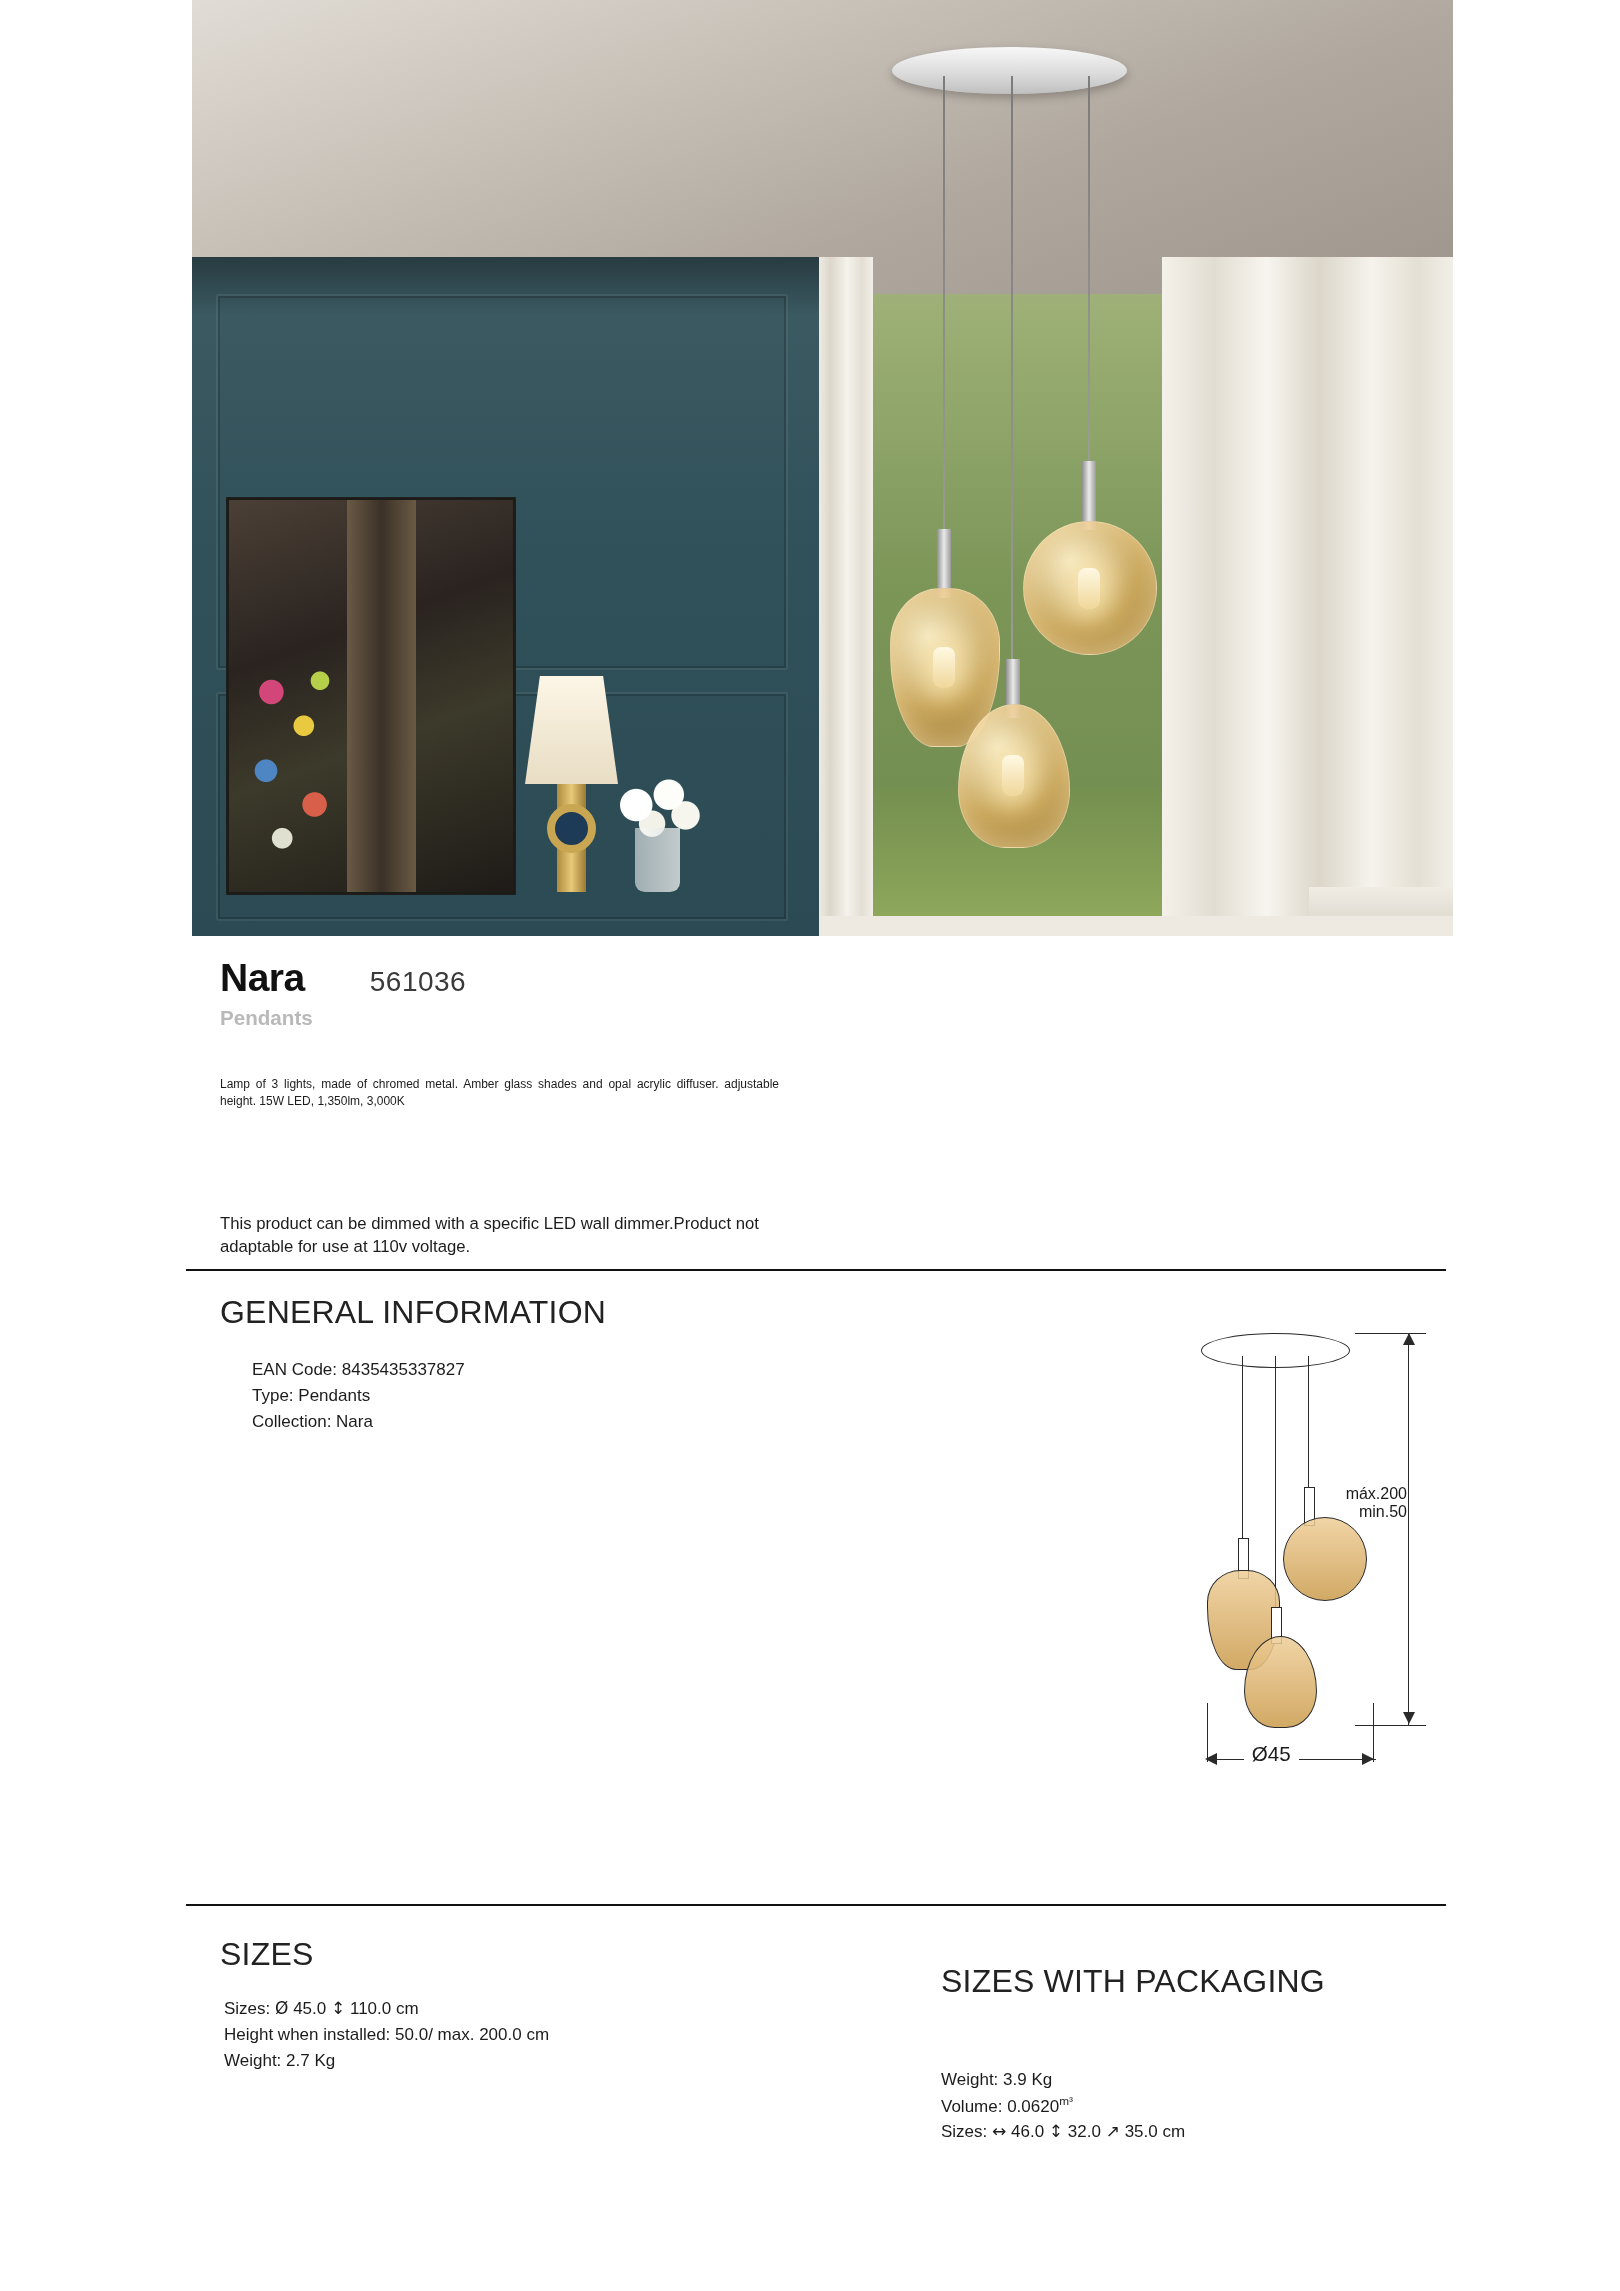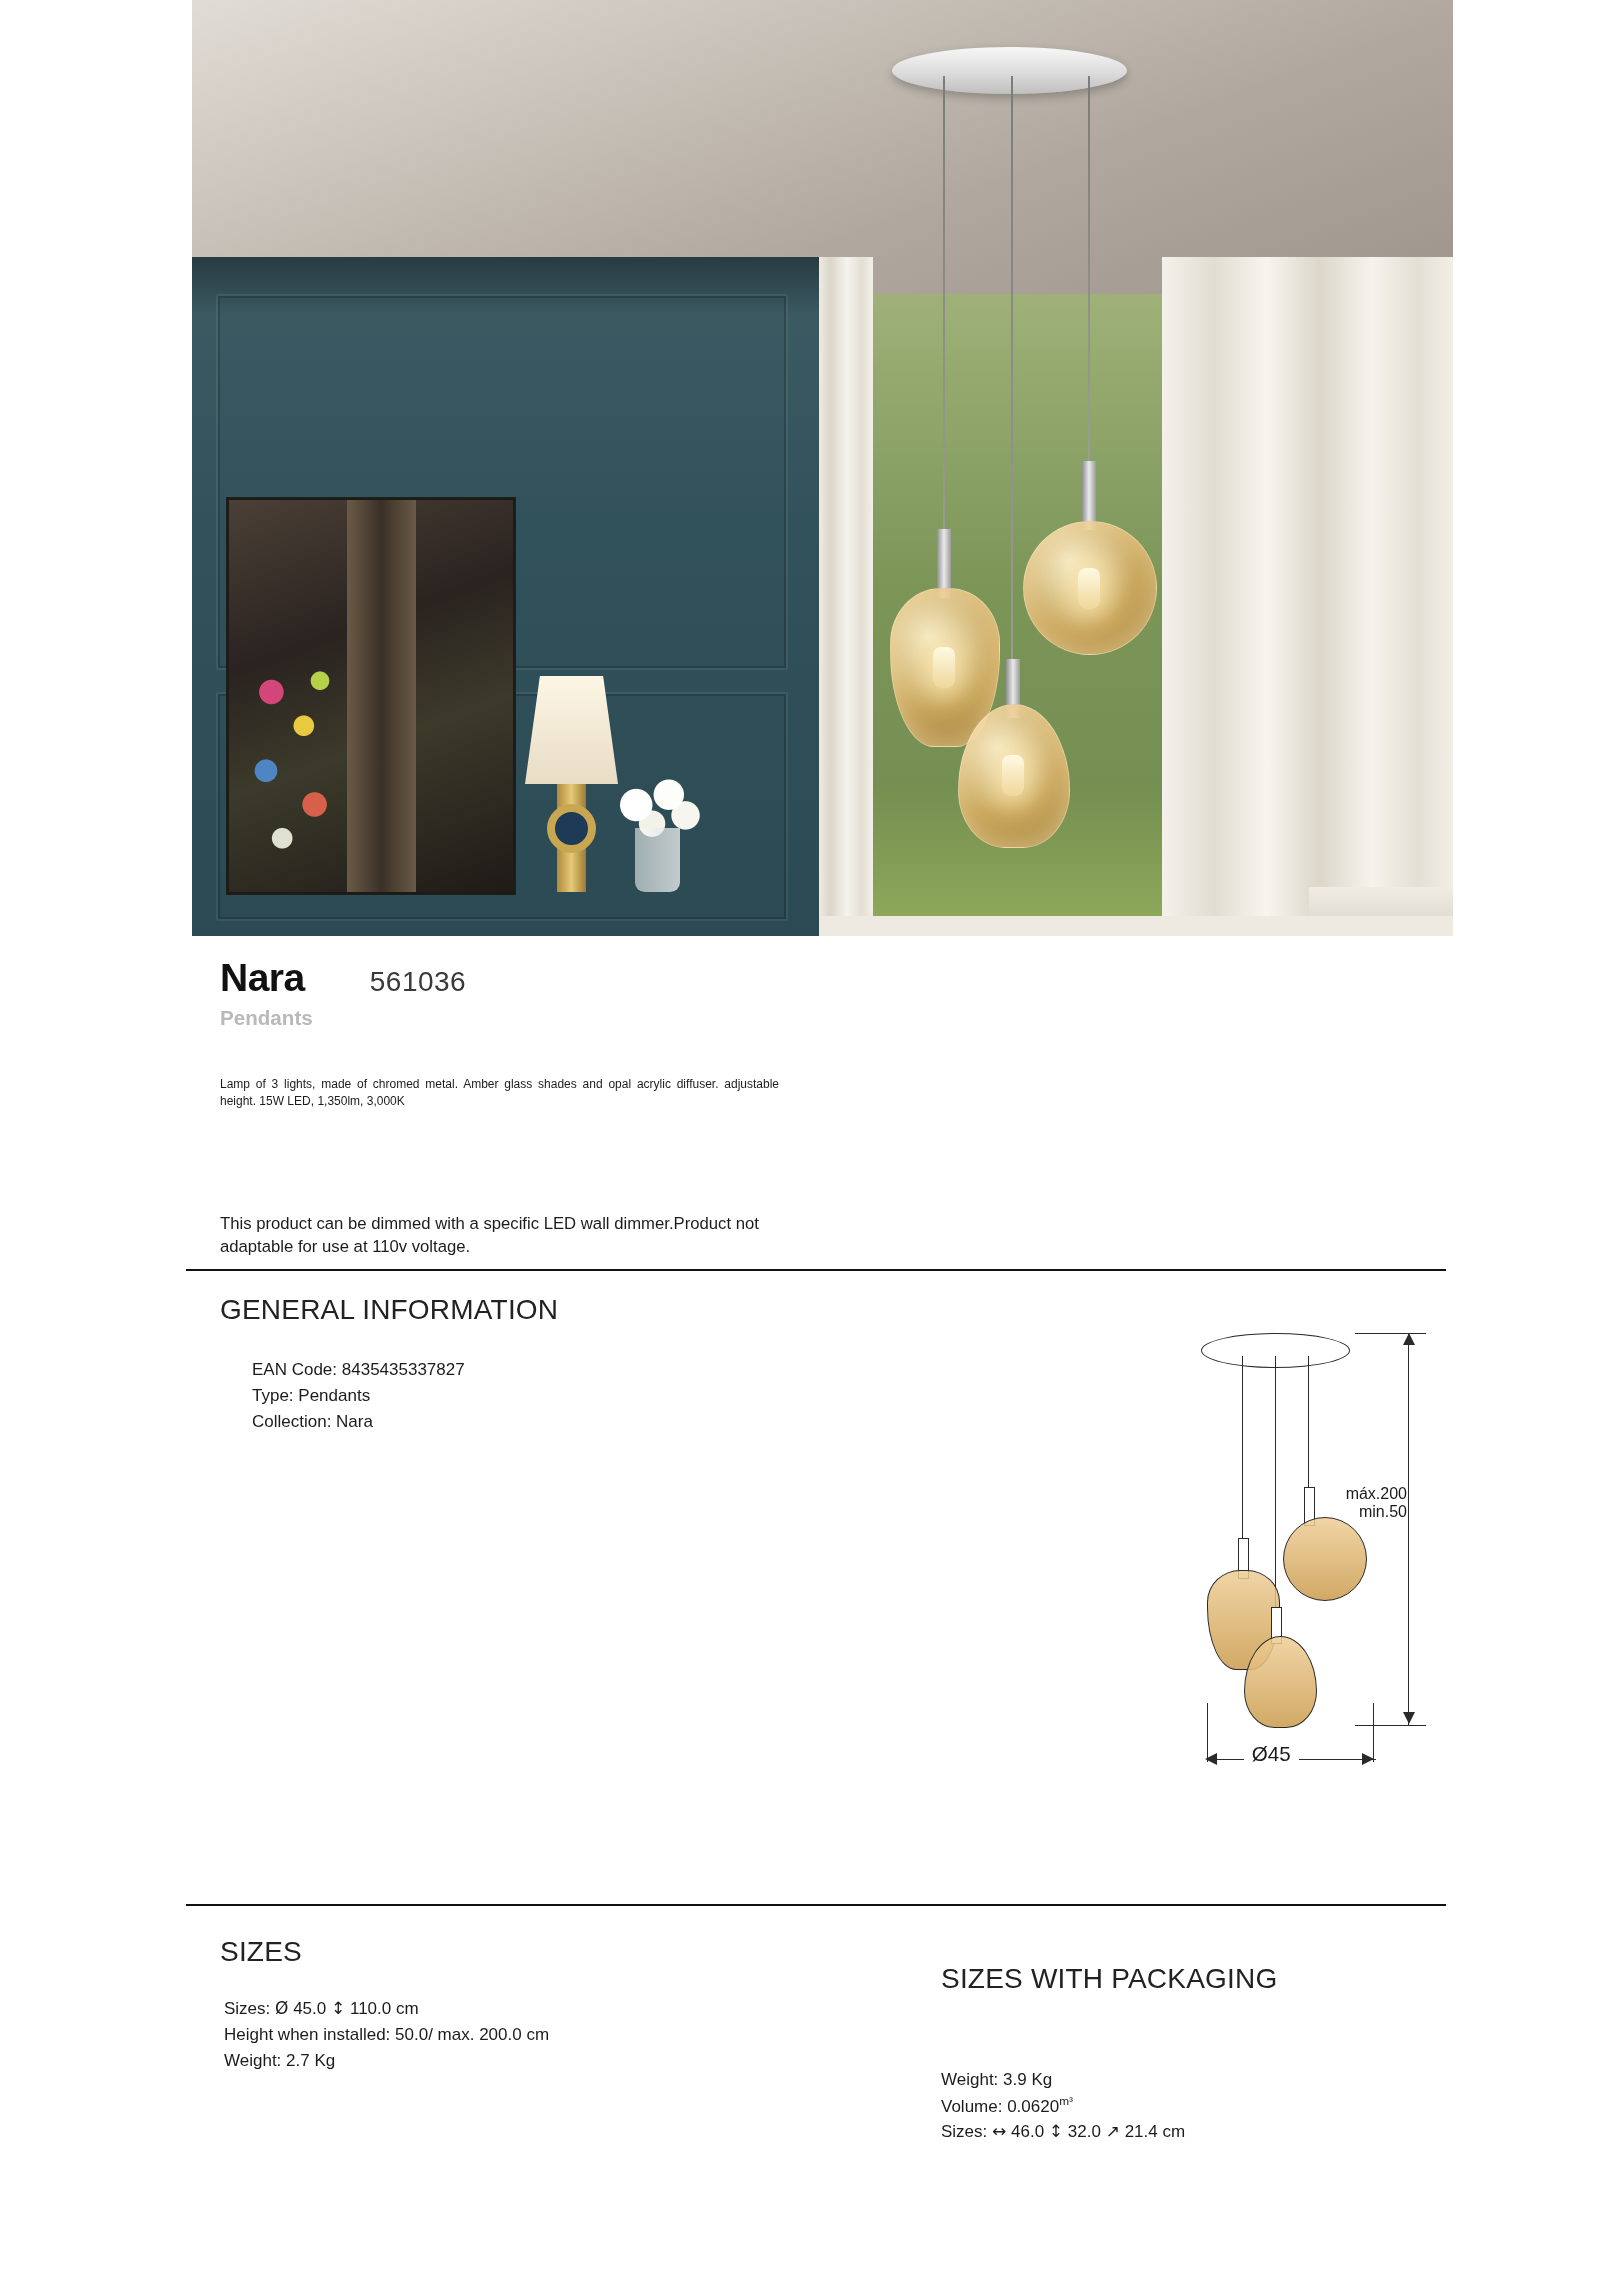--- a/index.html
+++ b/index.html
@@ -228,21 +228,21 @@
   .rule {
     position: absolute;
     background: #111;
     height: 2px;
   }
   .rule.r1 { left: 186px; top: 1269px; width: 1260px; }
   .rule.r2 { left: 186px; top: 1904px; width: 1260px; }
 
   .section-title {
     position: absolute;
-    font-size: 28px;
+    font-size: 32px;
     color: #222;
     letter-spacing: 0.2px;
   }
   .general-title { left: 220px; top: 1294px; }
 
   .general-list {
     position: absolute;
     left: 220px;
     top: 1357px;
     font-size: 17px;
@@ -479,18 +479,18 @@
     <div>
       <span>Volume: 0.0620</span><span class="sup">m³</span>
     </div>
     <div>
       <span>Sizes:</span>
       <span class="glyph">↔</span>
       <span>46.0</span>
       <span class="glyph">↕</span>
       <span>32.0</span>
       <span class="glyph">↗</span>
-      <span>21.4 cm</span>
+      <span>35.0 cm</span>
     </div>
   </div>
 
 </div>
 
 
 </body></html>

